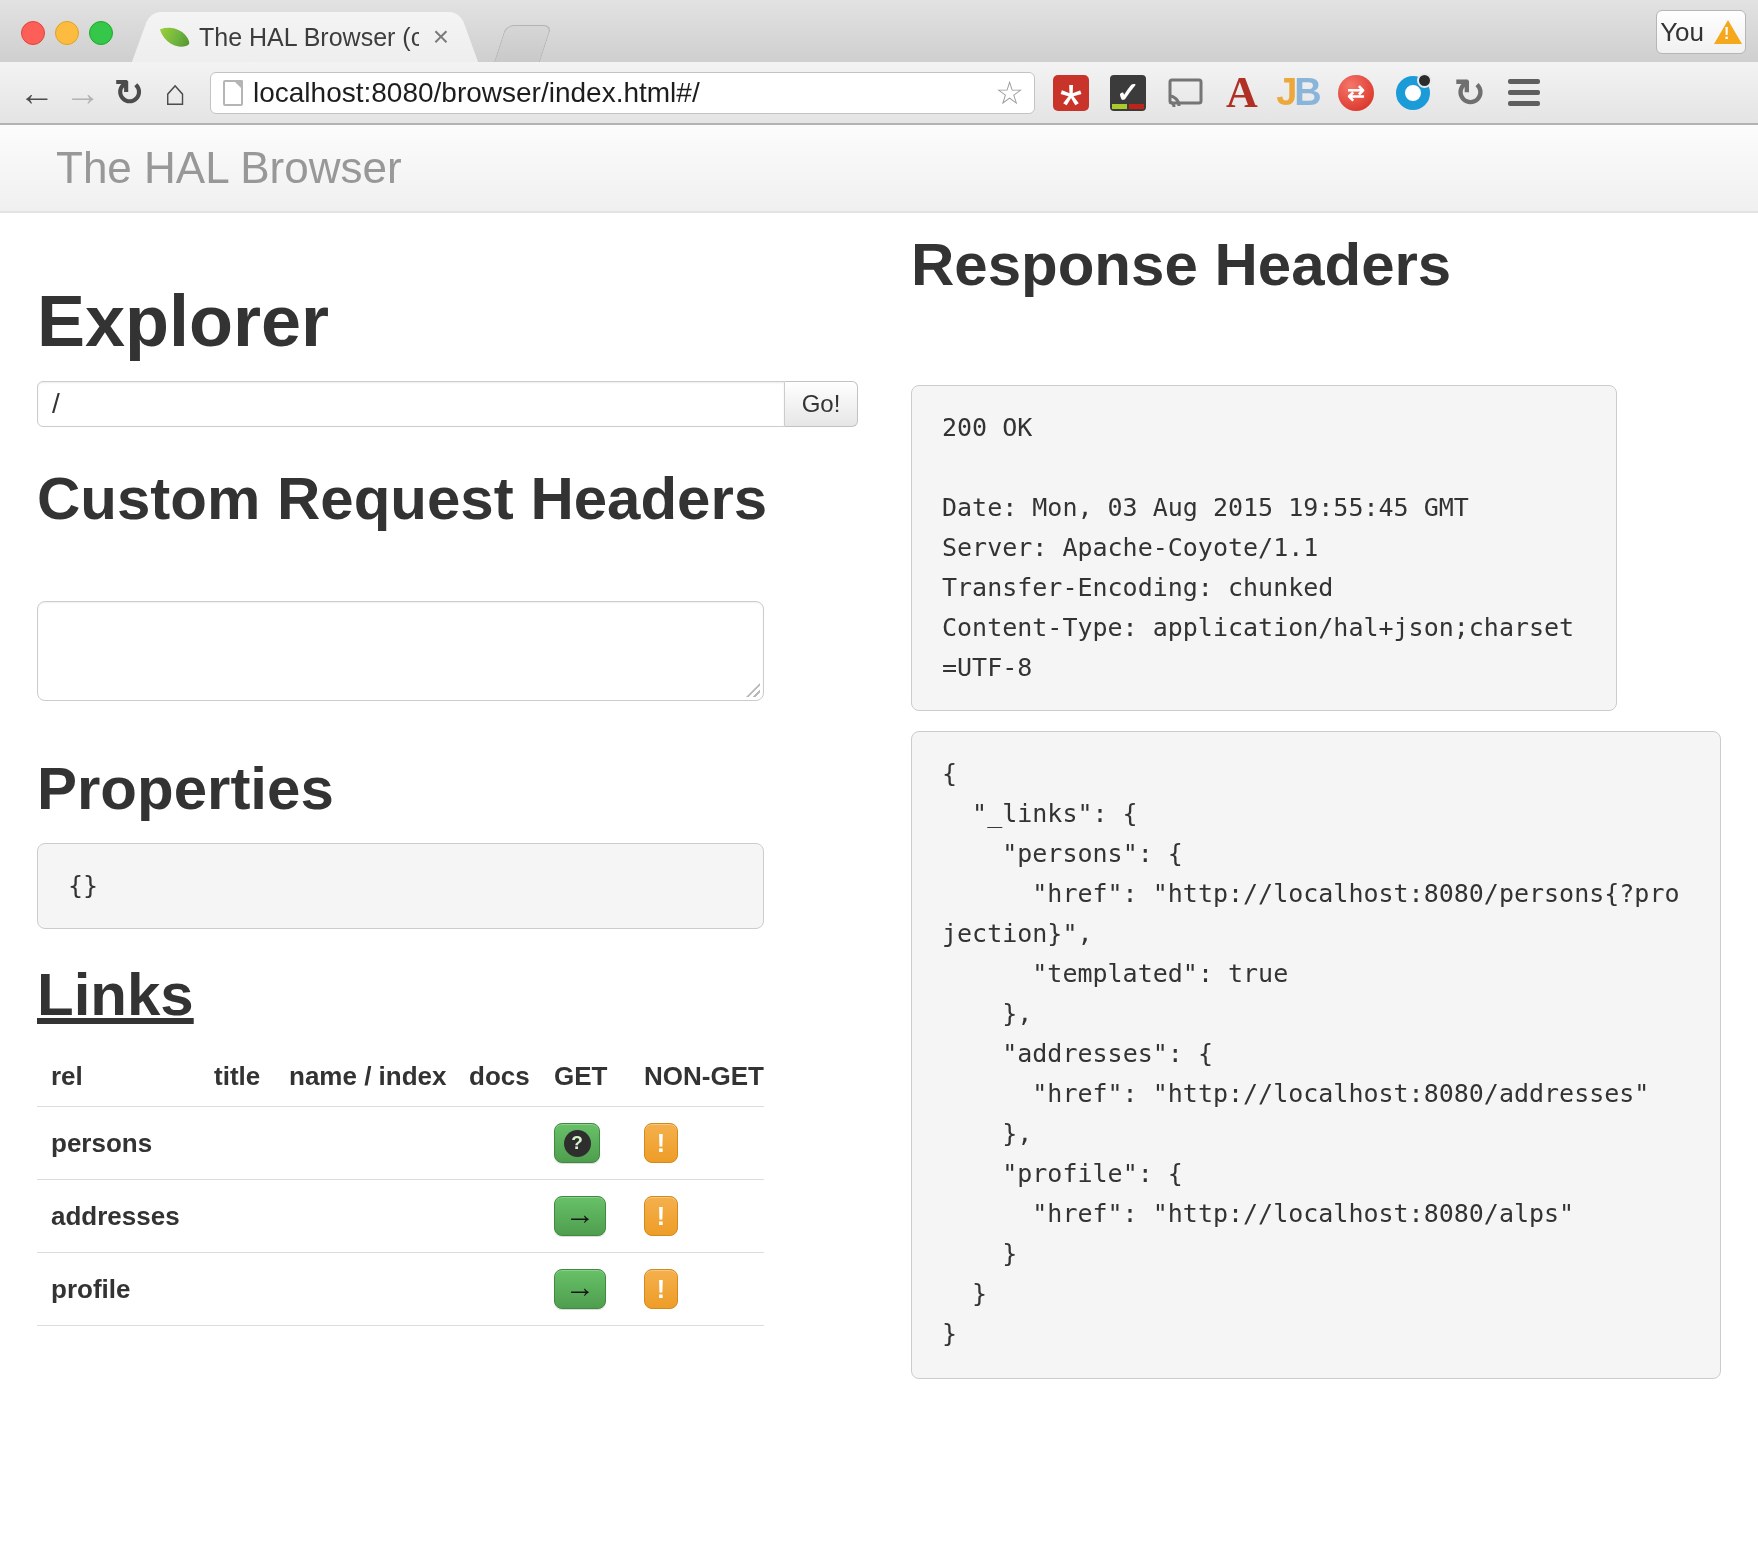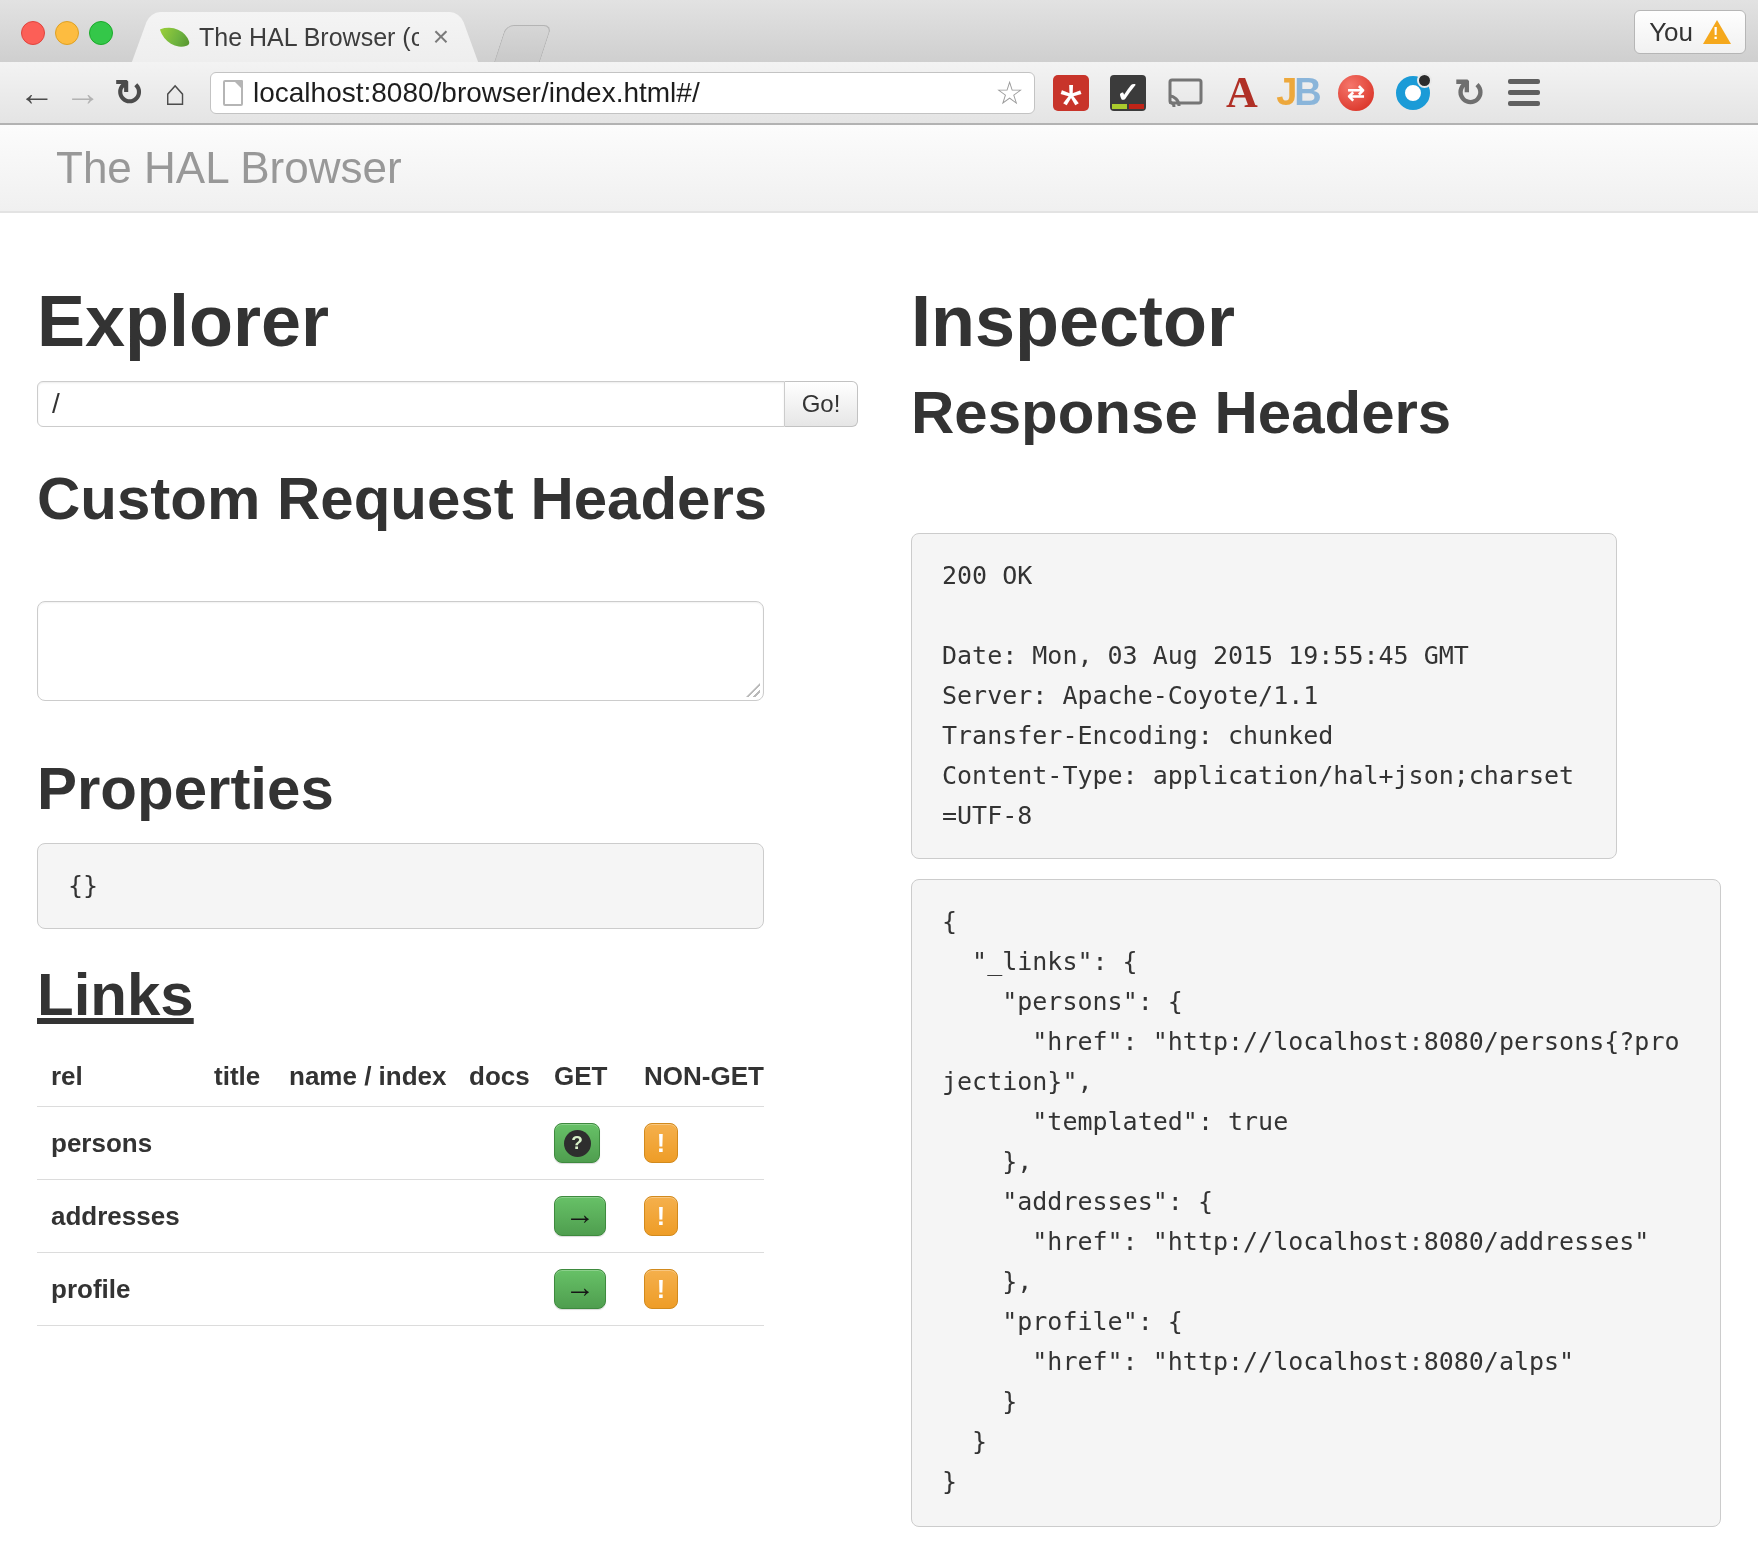--- a/index.html
+++ b/index.html
@@ -26,21 +26,21 @@
   .favicon-leaf { width:28px; height:28px; position:relative; flex:none; }
   .favicon-leaf::before { content:""; position:absolute; inset:2px;
         background:linear-gradient(135deg,#9ccf3a,#6db33f 60%,#57932f);
         border-radius:2% 98% 15% 85% / 4% 85% 15% 96%; transform:rotate(-18deg); }
   .tab-title { font-size:25px; color:#3d3d3d; white-space:nowrap; overflow:hidden;
                width:222px; }
   .tab-close { font-size:28px; color:#7a7a7a; line-height:1; padding:0 4px; cursor:default; }
   .ghost-tab { position:absolute; left:500px; top:25px; width:46px; height:37px;
                background:linear-gradient(#d6d6d6,#c9c9c9); transform:skewX(-18deg);
                border-radius:8px 8px 0 0; border:1px solid #b4b4b4; border-bottom:none; }
-  .you-btn { position:absolute; right:12px; top:10px; height:44px; padding:0 14px;
+  .you-btn { position:absolute; right:12px; top:10px; height:44px; padding:0 3px;
              display:flex; align-items:center; gap:10px; background:linear-gradient(#fefefe,#f1f1f1);
              border:1px solid #b6b6b6; border-radius:6px; font-size:26px; color:#333; }
   .warn-tri { position:relative; width:0; height:0; border-left:14px solid transparent;
               border-right:14px solid transparent; border-bottom:24px solid #f5a81c; }
   .warn-tri span { position:absolute; left:-4px; top:5px; color:#fff; font-size:16px; font-weight:bold; }
 
   .toolbar { position:relative; height:63px; background:linear-gradient(#f3f3f3,#e4e4e4);
              border-bottom:2px solid #b2b2b2; display:flex; align-items:center; padding:0 14px; }
   .nav-ic { font-size:36px; font-weight:bold; color:#4c4c4c; width:46px; text-align:center;
             line-height:1; flex:none; }
@@ -293,21 +293,20 @@
               </button></td>
           <td><button class="btn-nonget">
                 <span>!</span>
               </button></td>
         </tr>
       </tbody>
     </table>
   </div>
 
   <div class="col-right">
-    <h1>Inspector</h1>
 
     <h2 class="h2-resph">Response Headers</h2>
     <pre class="mono-box headers-box">200 OK
 
 Date: Mon, 03 Aug 2015 19:55:45 GMT
 Server: Apache-Coyote/1.1
 Transfer-Encoding: chunked
 Content-Type: application/hal+json;charset=UTF-8</pre>
 
     <pre class="mono-box body-box"><span>{

